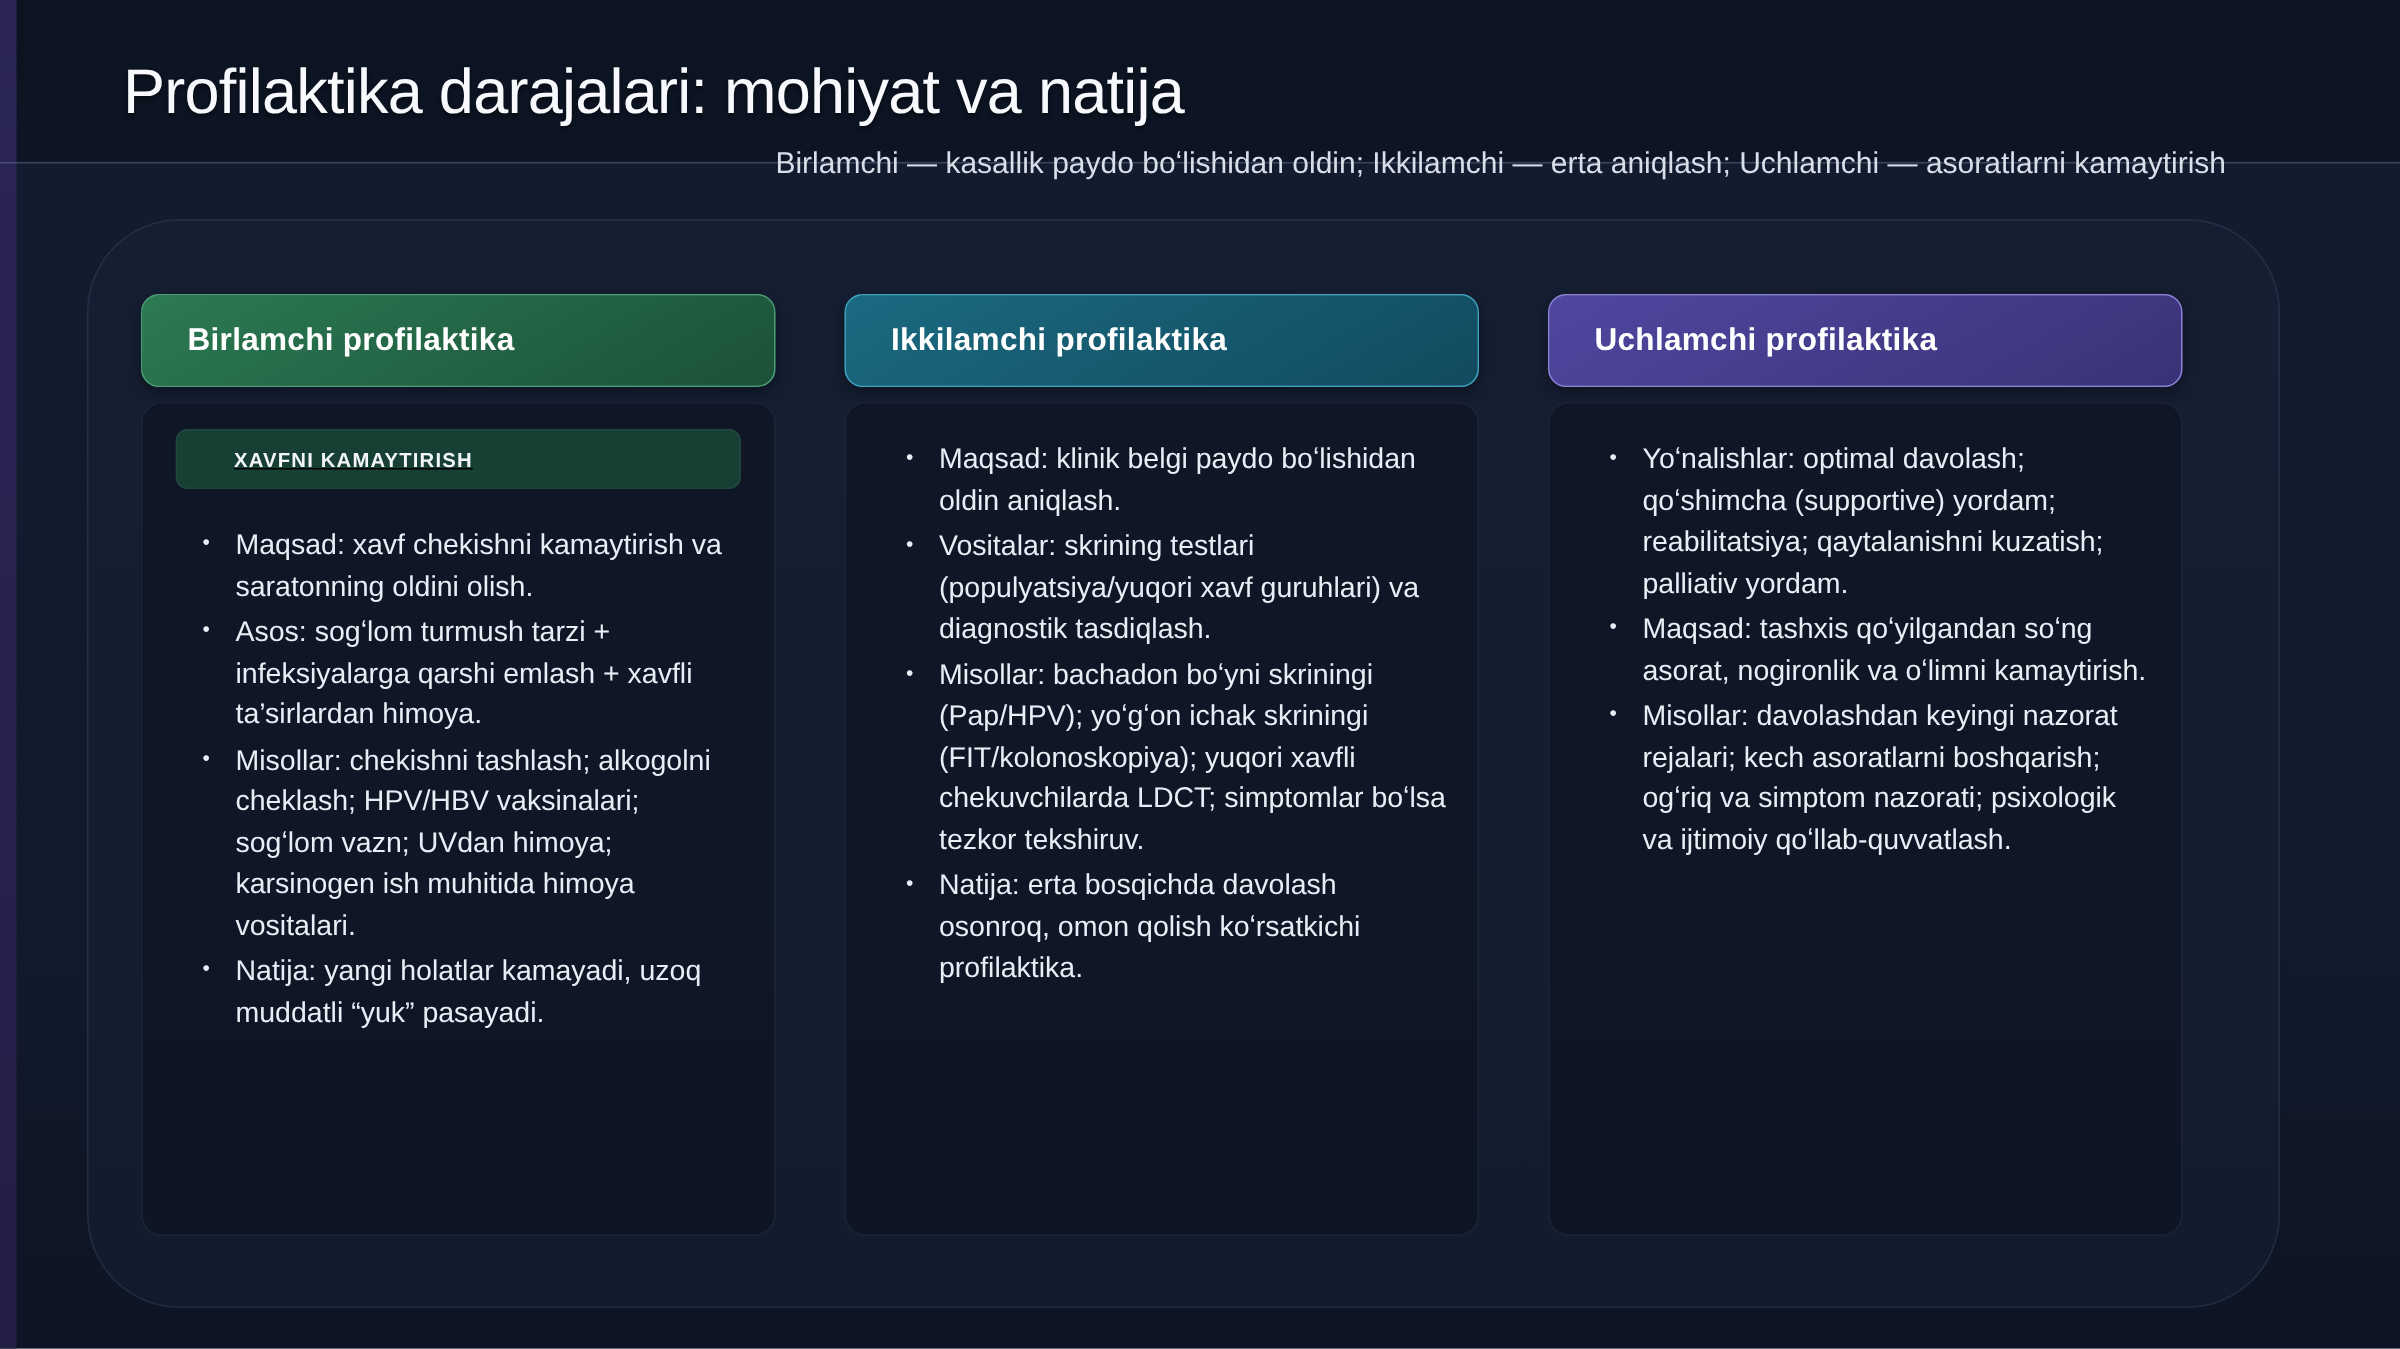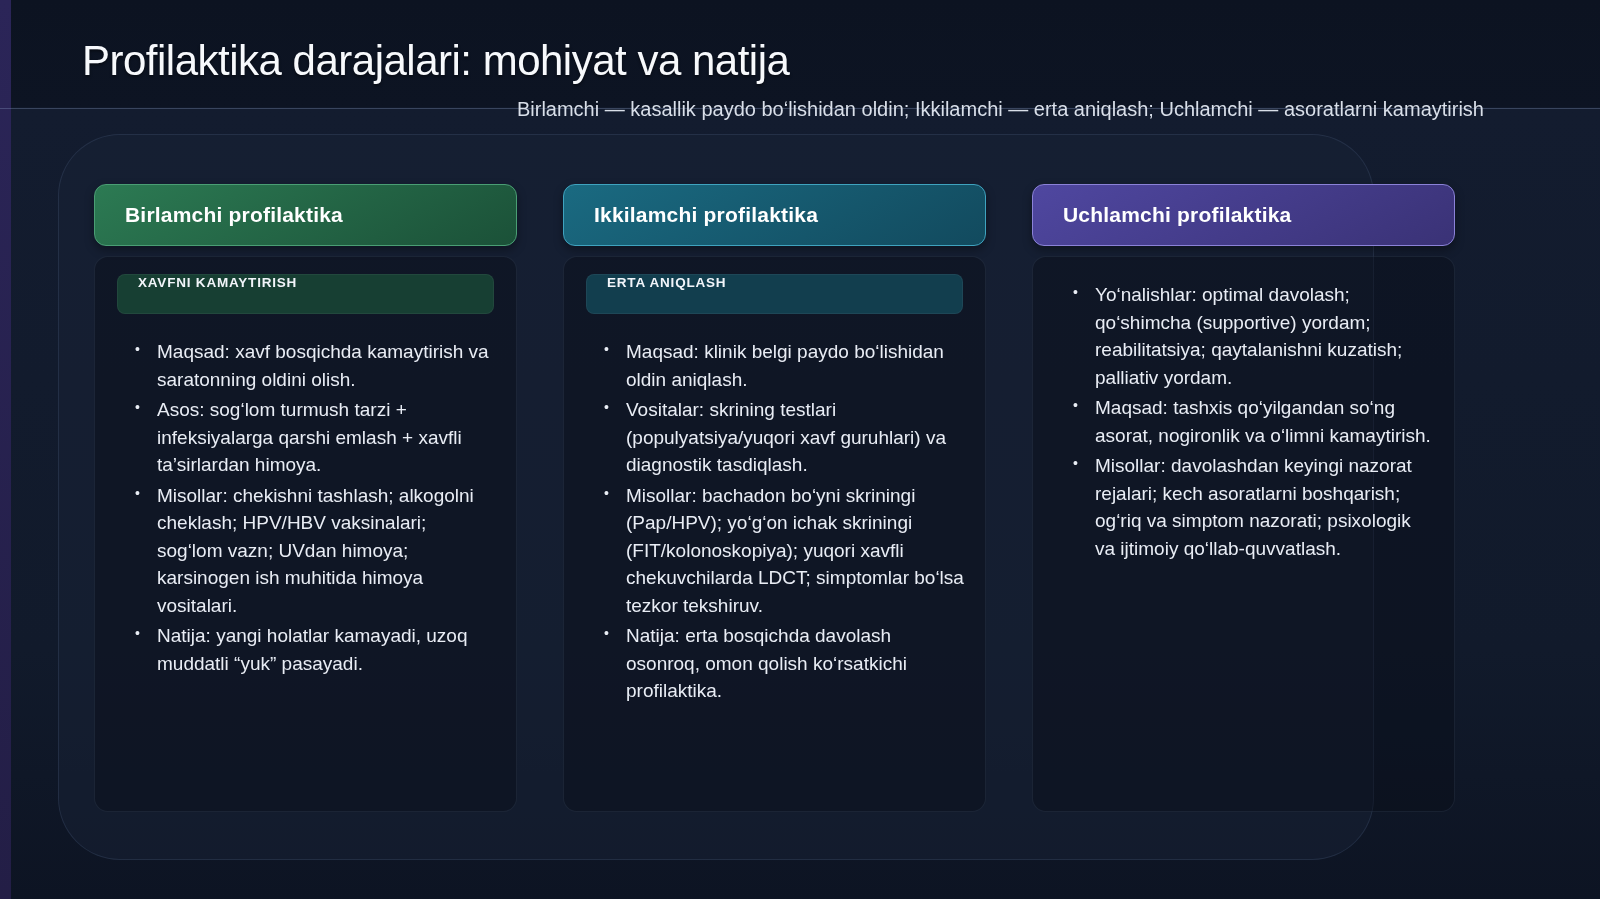--- a/index.html
+++ b/index.html
@@ -23,21 +23,21 @@
     letter-spacing:-0.5px;white-space:nowrap;
     text-shadow:0 2px 3px rgba(0,0,0,0.45);
   }
   p.page-subtitle{
     margin:0;position:absolute;left:2px;top:97px;width:1400px;
     font-size:20px;line-height:25px;font-weight:400;color:#d9dfe9;
     white-space:nowrap;
     text-align:right;
   }
   .content-panel{
-    position:absolute;left:58px;top:134px;width:1316px;height:726px;
+    position:absolute;left:58px;top:146px;width:1462px;height:726px;
     border-radius:62px;
     background:rgba(23,33,54,0.50);
     border:1px solid rgba(130,155,200,0.14);
     box-sizing:border-box;
   }
   .cards-row{
     position:absolute;left:35px;top:49px;
     display:flex;gap:46px;
   }
   .card{width:423px;position:relative;}
@@ -51,23 +51,24 @@
   .card-header h2{
     margin:0;font-size:21px;font-weight:700;color:#ffffff;letter-spacing:0.2px;
   }
   .card-body{
     margin-top:10px;height:556px;border-radius:14px;box-sizing:border-box;
     background:rgba(8,13,25,0.45);
     border:1px solid rgba(150,175,215,0.10);
   }
   .badge{
     margin:17px 22px 0 22px;height:40px;border-radius:8px;box-sizing:border-box;
-    display:flex;padding-left:20px;
+    display:flex;align-items:center;padding-left:38px;
     background:var(--bb,#173f33);
     border:1px solid rgba(255,255,255,0.05);
+    text-decoration:underline;
   }
   .badge span{
     font-size:13.5px;font-weight:700;letter-spacing:0.8px;color:#f2f5fa;
     text-transform:uppercase;
   }
   ul.bullet-list{
     margin:24px 0 0 0;padding:0 20px 0 62px;list-style:none;
   }
   ul.bullet-list li{
     position:relative;margin:0 0 3px 0;
@@ -94,36 +95,33 @@
 
     <section class="card" style="--h1: #2c7a53; --h2: #1b5138; --hb: #4a9e74; --bb: #173f33;">
       <div class="card-header">
         <h2>Birlamchi profilaktika</h2>
       </div>
       <div class="card-body">
         <div class="badge">
           <span>XAVFNI KAMAYTIRISH</span>
         </div>
         <ul class="bullet-list">
-          <li>Maqsad: xavf bosqichda kamaytirish va saratonning oldini olish.</li>
+          <li>Maqsad: xavf chekishni kamaytirish va saratonning oldini olish.</li>
           <li>Asos: sogʻlom turmush tarzi + infeksiyalarga qarshi emlash + xavfli ta’sirlardan himoya.</li>
           <li>Misollar: chekishni tashlash; alkogolni cheklash; HPV/HBV vaksinalari; sogʻlom vazn; UVdan himoya; karsinogen ish muhitida himoya vositalari.</li>
           <li>Natija: yangi holatlar kamayadi, uzoq muddatli “yuk” pasayadi.</li>
         </ul>
       </div>
     </section>
 
     <section class="card" style="--h1: #1a6a81; --h2: #124a5e; --hb: #3fa3bf; --bb: #123e4e;">
       <div class="card-header">
         <h2>Ikkilamchi profilaktika</h2>
       </div>
       <div class="card-body">
-        <div class="badge">
-          <span>ERTA ANIQLASH</span>
-        </div>
         <ul class="bullet-list">
           <li>Maqsad: klinik belgi paydo boʻlishidan oldin aniqlash.</li>
           <li>Vositalar: skrining testlari (populyatsiya/yuqori xavf guruhlari) va diagnostik tasdiqlash.</li>
           <li>Misollar: bachadon boʻyni skriningi (Pap/HPV); yoʻgʻon ichak skriningi (FIT/kolonoskopiya); yuqori xavfli chekuvchilarda LDCT; simptomlar boʻlsa tezkor tekshiruv.</li>
           <li>Natija: erta bosqichda davolash osonroq, omon qolish koʻrsatkichi profilaktika.</li>
         </ul>
       </div>
     </section>
 
     <section class="card" style="--h1: #4f47a0; --h2: #3a3276; --hb: #8b82d8; --bb: #2d2b5c;">

